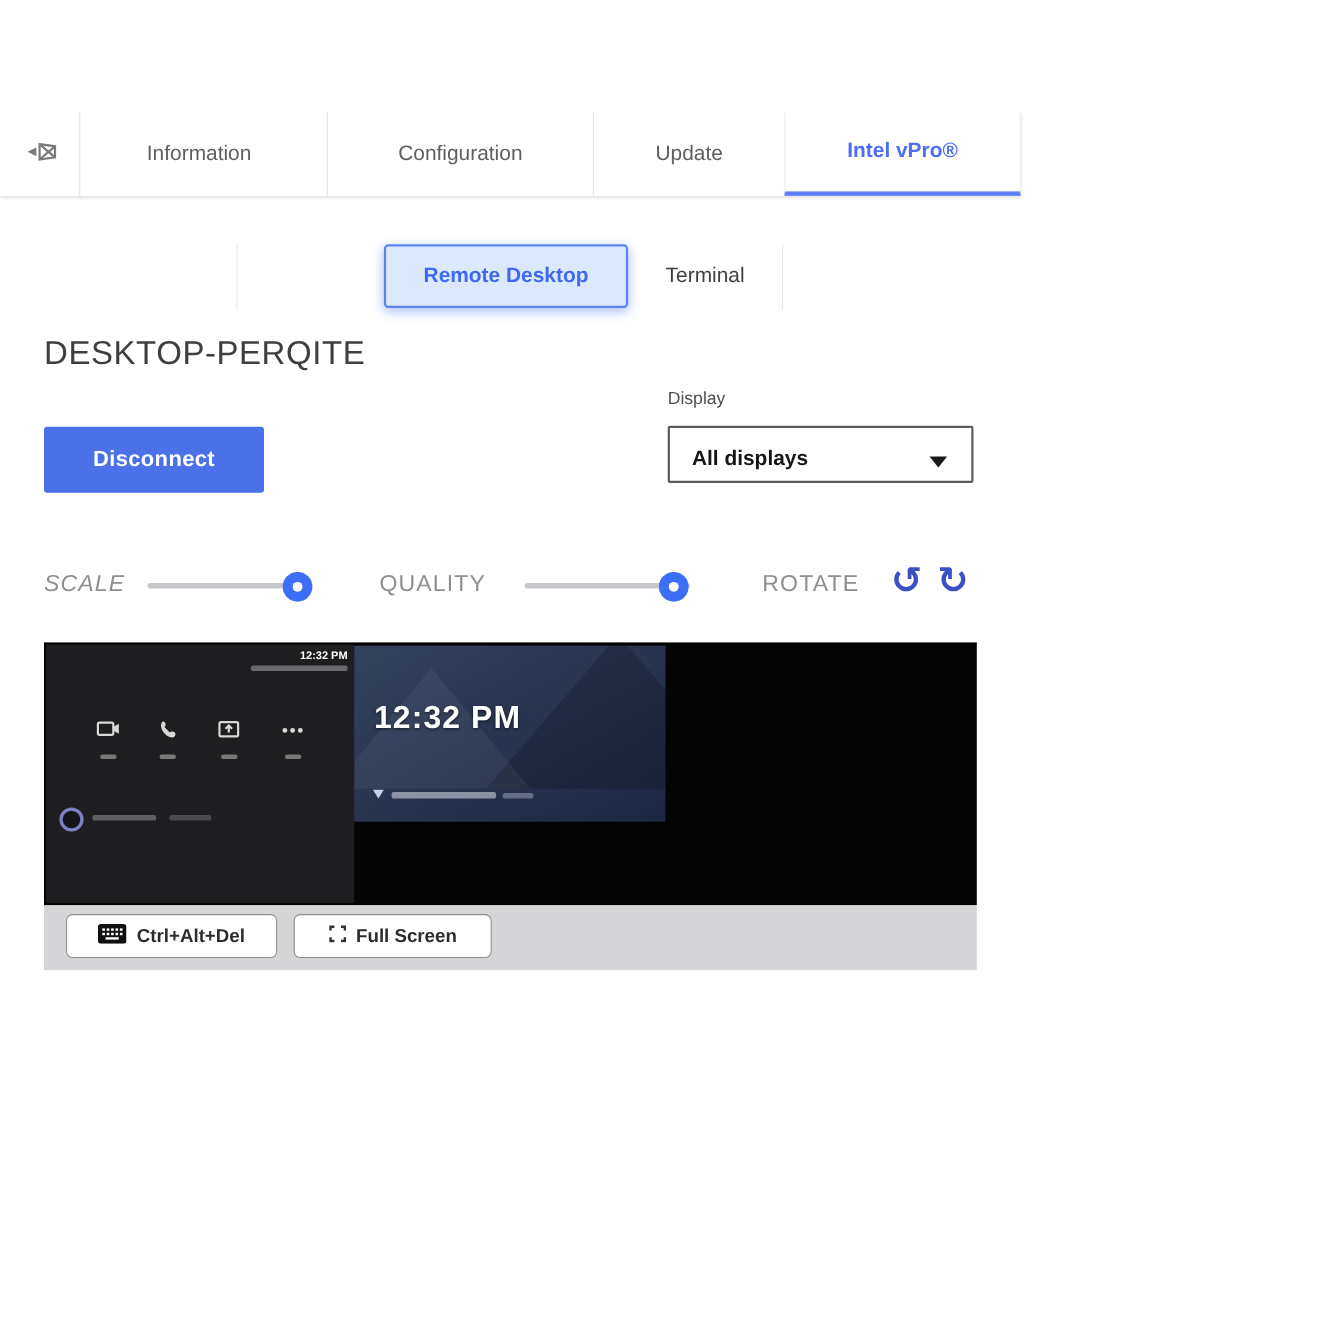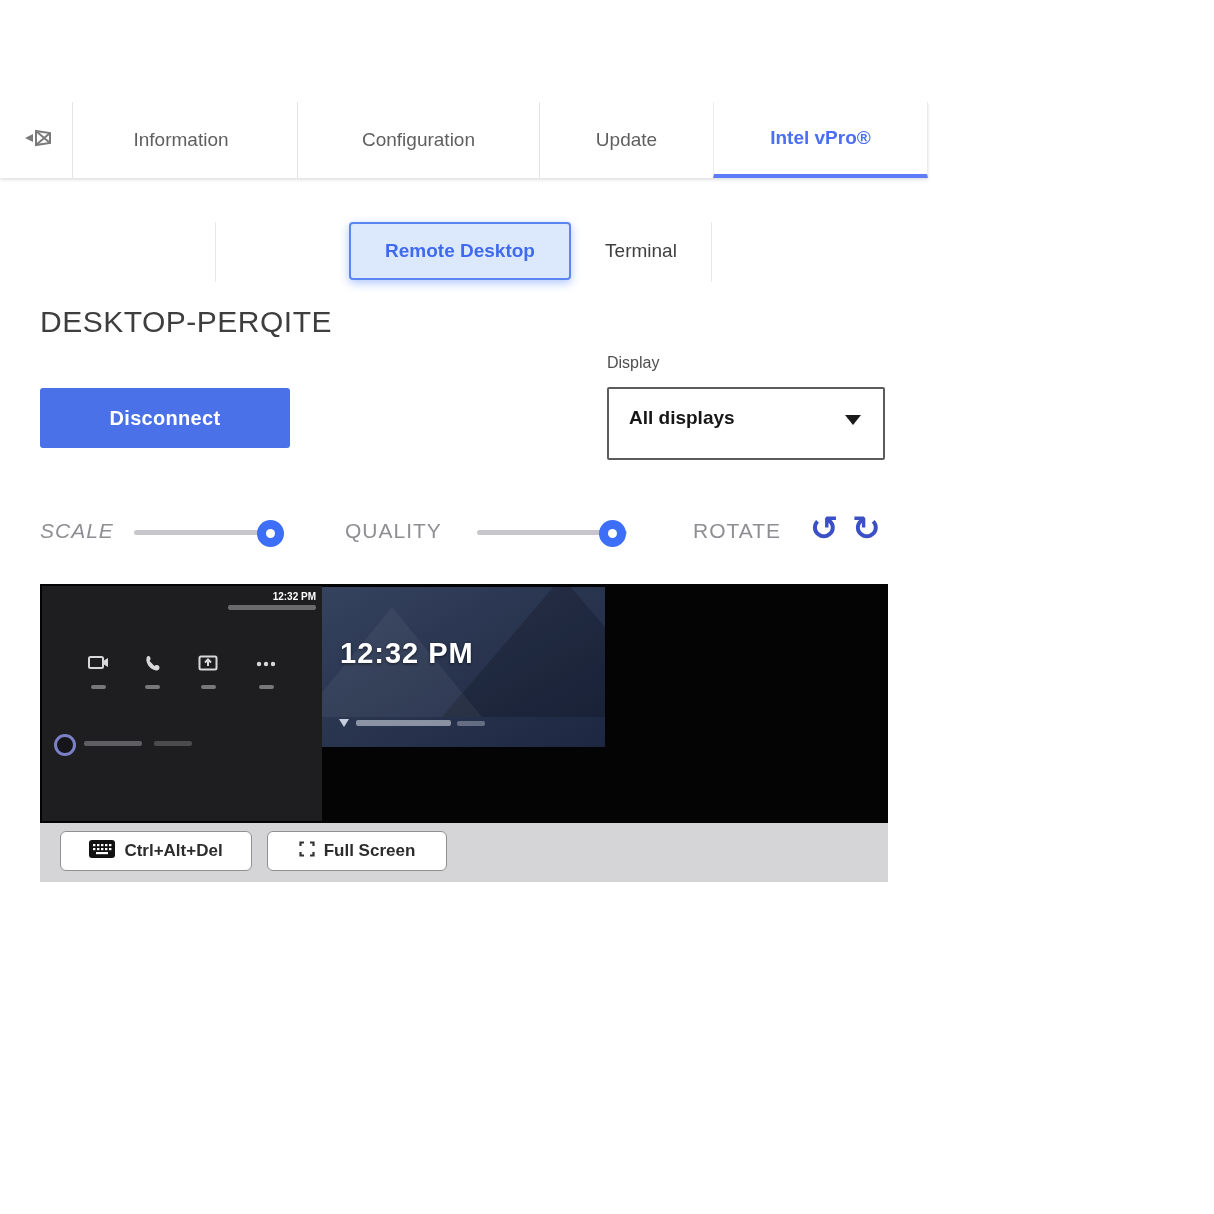--- a/index.html
+++ b/index.html
@@ -18,25 +18,25 @@
   
   .subtabs{position:absolute;left:215px;top:222px;width:495px;height:60px;
            border-left:1px solid #e8e8e8;border-right:1px solid #e8e8e8;}
   .subtab{position:absolute;top:0;height:58px;line-height:58px;text-align:center;
           font-size:19px;color:#3f3f3f;cursor:pointer;}
   .subtab.active{box-sizing:border-box;background:#dce9fc;border:2px solid #5b86f2;border-radius:4px;
                  color:#3f6af0;font-weight:600;box-shadow:0 3px 10px rgba(77,126,247,.45);line-height:54px;}
 
   
   .device-title{position:absolute;left:40px;top:305px;font-size:30px;color:#3e3e3e;letter-spacing:.5px;}
-  .btn-disconnect{position:absolute;left:40px;top:388px;width:250px;height:60px;background:#4a71e8;
+  .btn-disconnect{position:absolute;left:40px;top:388px;width:200px;height:60px;background:#4a71e8;
                   border:none;border-radius:3px;color:#fff;font-size:20px;font-weight:700;
                   font-family:inherit;letter-spacing:.3px;cursor:pointer;}
   .display-label{position:absolute;left:607px;top:354px;font-size:16px;color:#4f4f4f;}
-  .display-select{position:absolute;left:607px;top:387px;width:278px;height:73px;box-sizing:border-box;
+  .display-select{position:absolute;left:607px;top:387px;width:278px;height:52px;box-sizing:border-box;
                   border:2px solid #5c5c5c;border-radius:2px;background:#fff;cursor:pointer;text-align:center;}
   .display-select .val{position:absolute;left:20px;top:0;height:57px;line-height:57px;
                        font-size:19px;font-weight:700;color:#161616;}
   .display-select .caret{position:absolute;right:22px;top:26px;width:0;height:0;
                          border-left:8px solid transparent;border-right:8px solid transparent;
                          border-top:10px solid #1a1a1a;}
 
   
   .slider-label{position:absolute;top:519px;font-size:21px;color:#8e8e93;letter-spacing:1px;}
   .slider-track{position:absolute;top:530px;width:150px;height:5px;background:#c7c7cb;border-radius:3px;cursor:pointer;}

